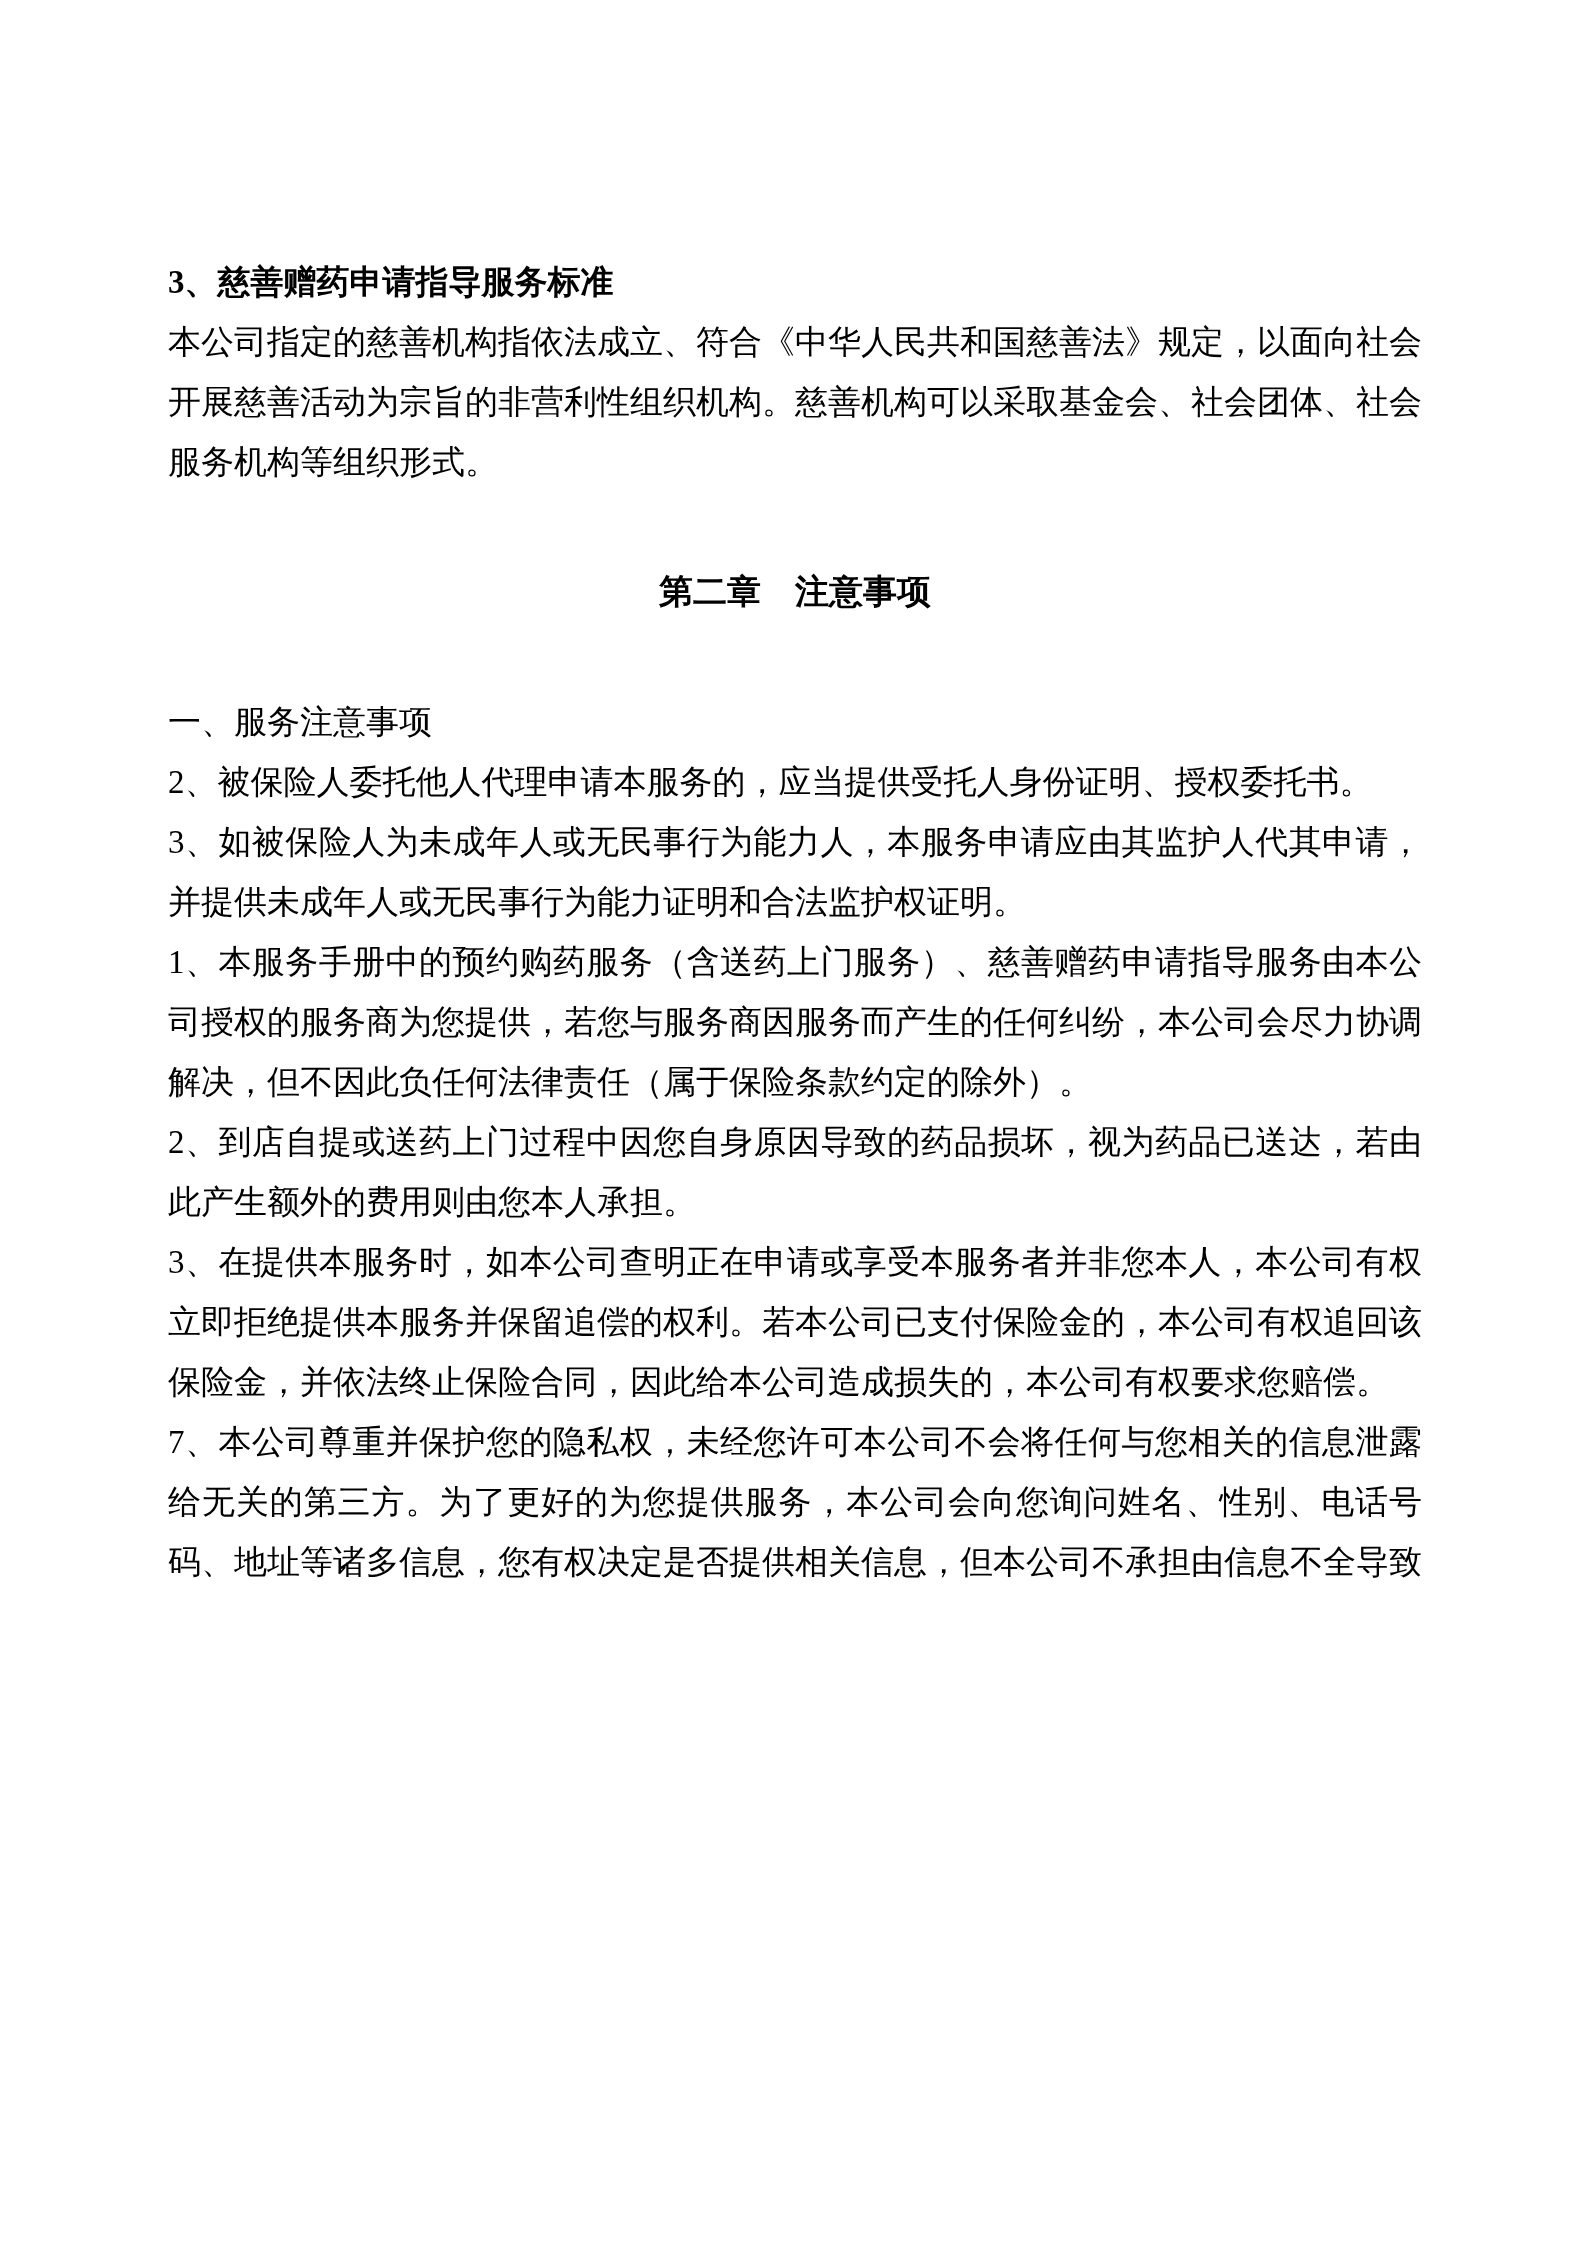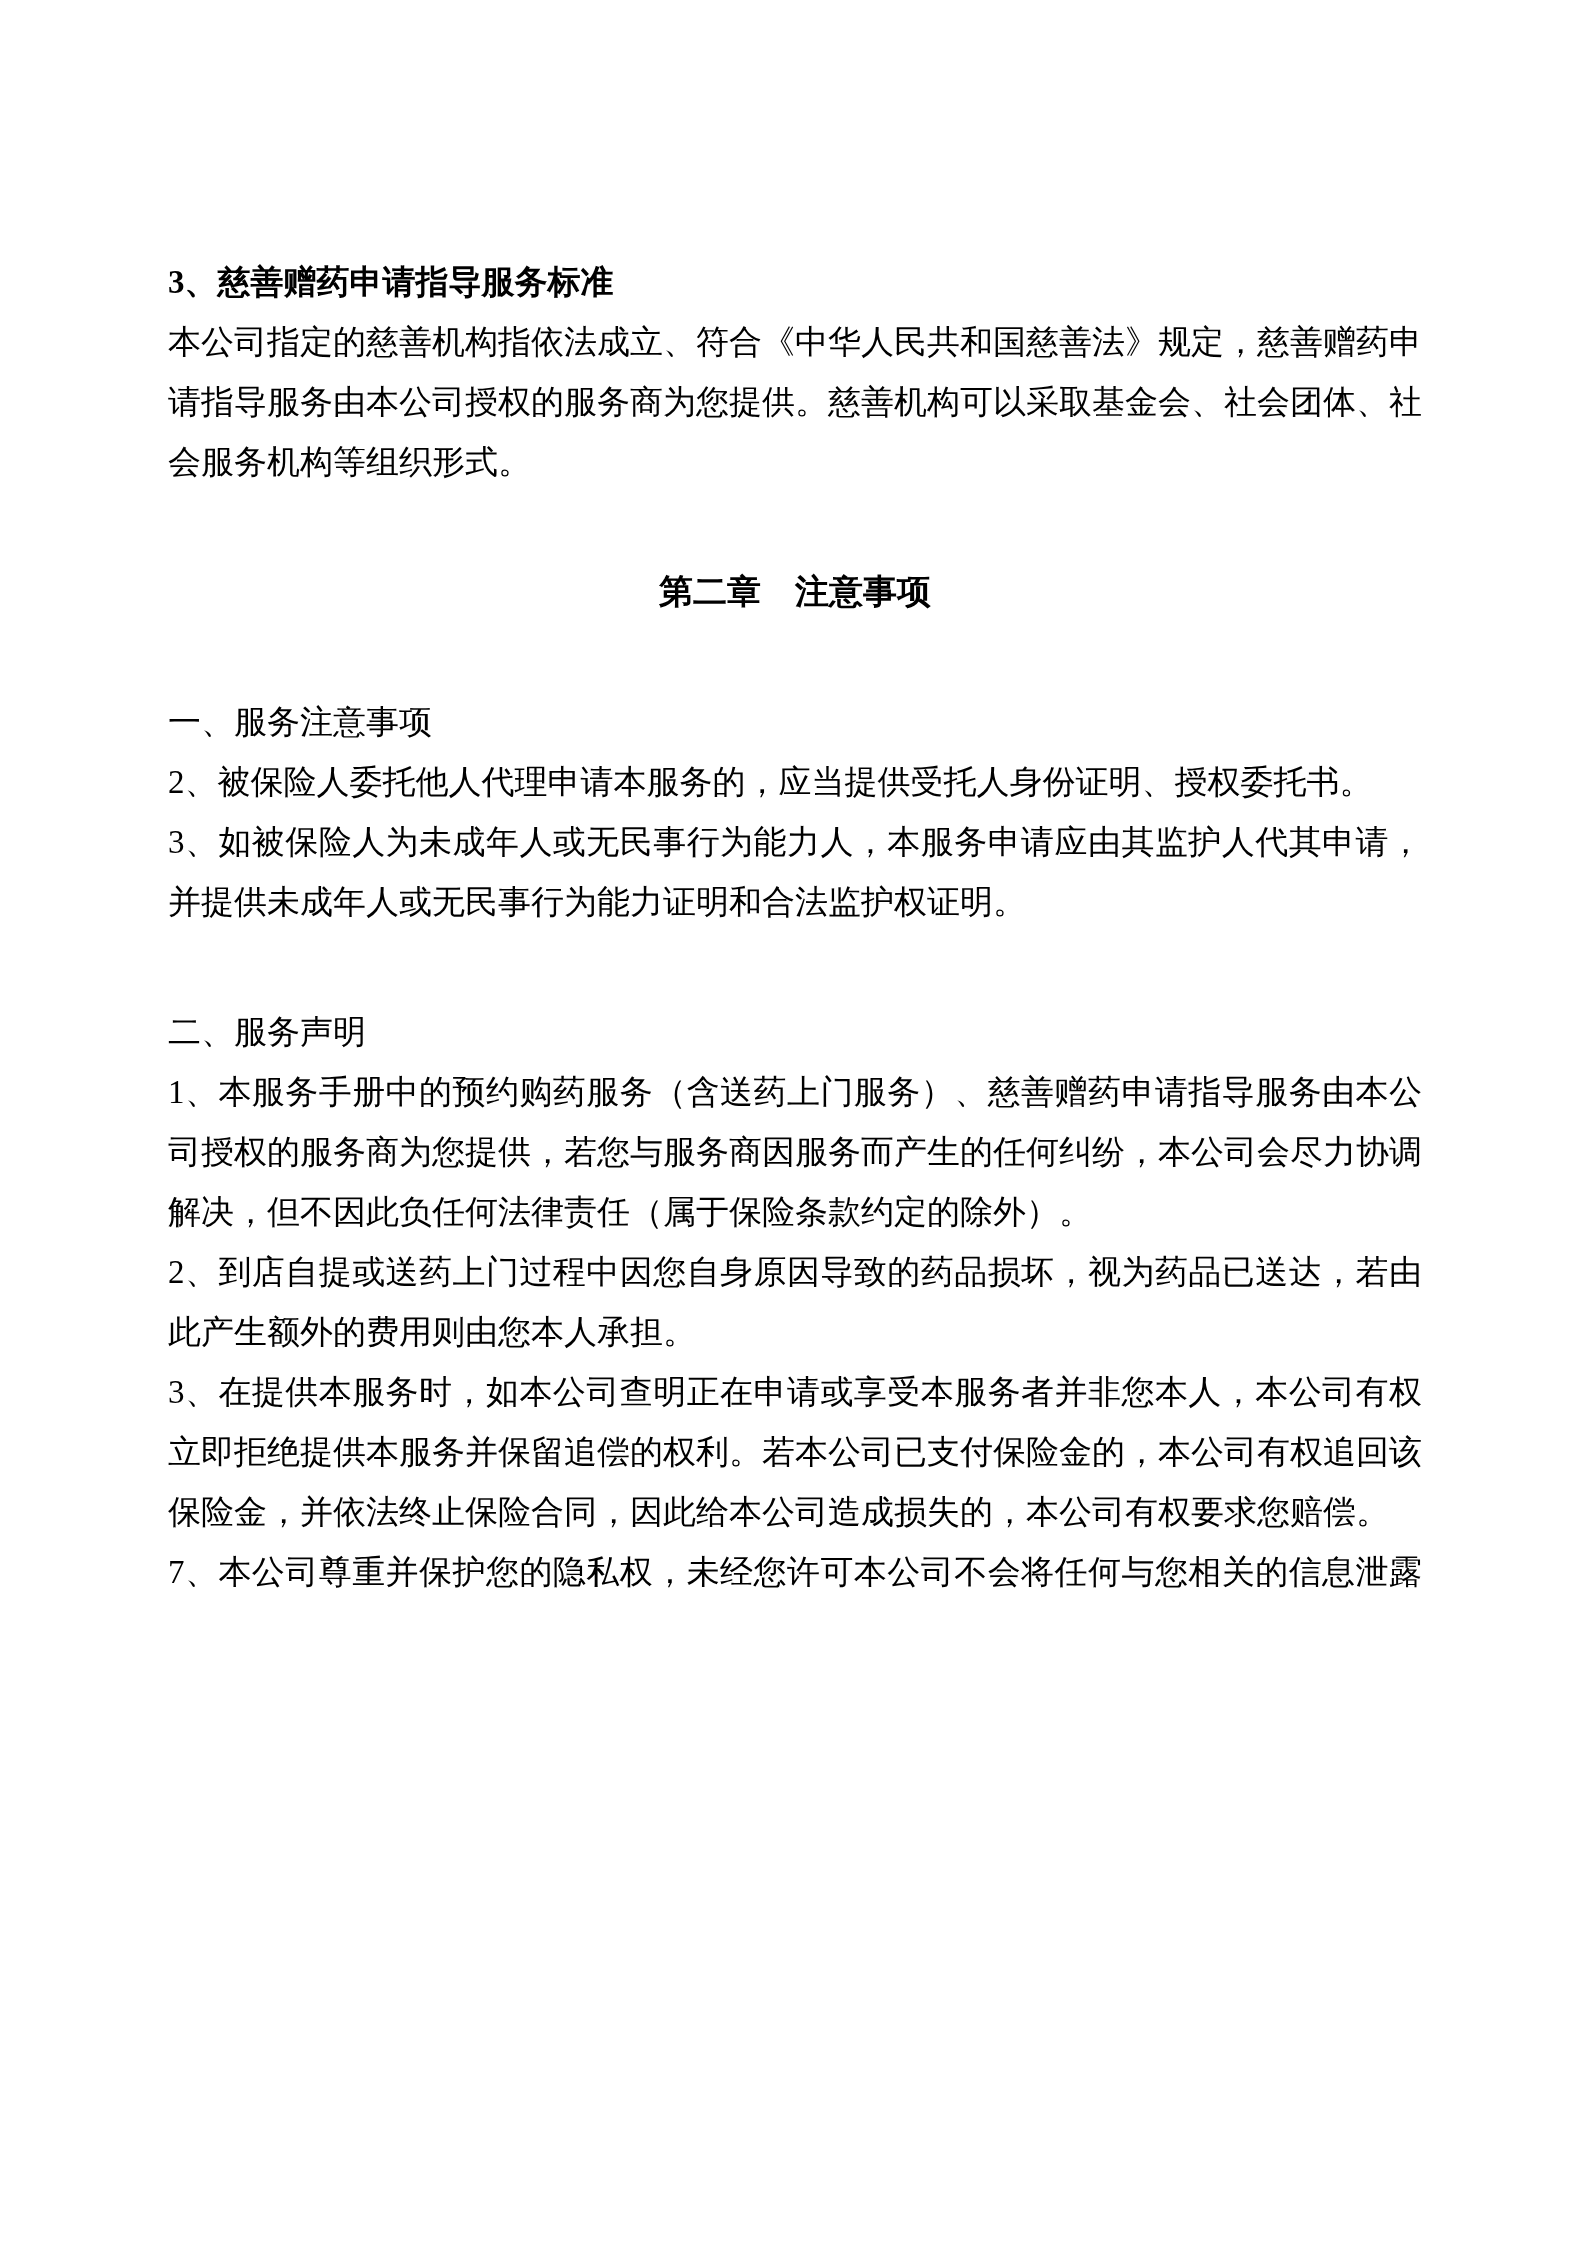--- a/index.html
+++ b/index.html
@@ -59,30 +59,29 @@
   }
 </style>
 </head>
 <body>
 
 <div class="page">
   <div class="content">
 
     <h3 class="heading">3、慈善赠药申请指导服务标准</h3>
 
-    <p class="body-text">本公司指定的慈善机构指依法成立、符合《中华人民共和国慈善法》规定，慈善赠药申请指导服务由本公司授权的服务商为您提供。慈善机构可以采取基金会、社会团体、社会服务机构等组织形式。</p>
+    <p class="body-text">本公司指定的慈善机构指依法成立、符合《中华人民共和国慈善法》规定，以面向社会开展慈善活动为宗旨的非营利性组织机构。慈善机构可以采取基金会、社会团体、社会服务机构等组织形式。</p>
 
     <h2 class="chapter-heading">第二章　注意事项</h2>
 
     <h3 class="section-heading">一、服务注意事项</h3>
 
     <p class="body-text">2、被保险人委托他人代理申请本服务的，应当提供受托人身份证明、授权委托书。</p>
     <p class="body-text">3、如被保险人为未成年人或无民事行为能力人，本服务申请应由其监护人代其申请，并提供未成年人或无民事行为能力证明和合法监护权证明。</p>
 
-    <h3 class="section-heading">二、服务声明</h3>
 
     <p class="body-text">1、本服务手册中的预约购药服务（含送药上门服务）、慈善赠药申请指导服务由本公司授权的服务商为您提供，若您与服务商因服务而产生的任何纠纷，本公司会尽力协调解决，但不因此负任何法律责任（属于保险条款约定的除外）。</p>
     <p class="body-text">2、到店自提或送药上门过程中因您自身原因导致的药品损坏，视为药品已送达，若由此产生额外的费用则由您本人承担。</p>
     <p class="body-text">3、在提供本服务时，如本公司查明正在申请或享受本服务者并非您本人，本公司有权立即拒绝提供本服务并保留追偿的权利。若本公司已支付保险金的，本公司有权追回该保险金，并依法终止保险合同，因此给本公司造成损失的，本公司有权要求您赔偿。</p>
     <p class="body-text">7、本公司尊重并保护您的隐私权，未经您许可本公司不会将任何与您相关的信息泄露给无关的第三方。为了更好的为您提供服务，本公司会向您询问姓名、性别、电话号码、地址等诸多信息，您有权决定是否提供相关信息，但本公司不承担由信息不全导致的损失。</p>
     <p class="body-text">9、在下述情况下，您任何信息的披露，本公司不负任何责任：</p>
 
   </div>
 
   <div class="page-number">7</div>

